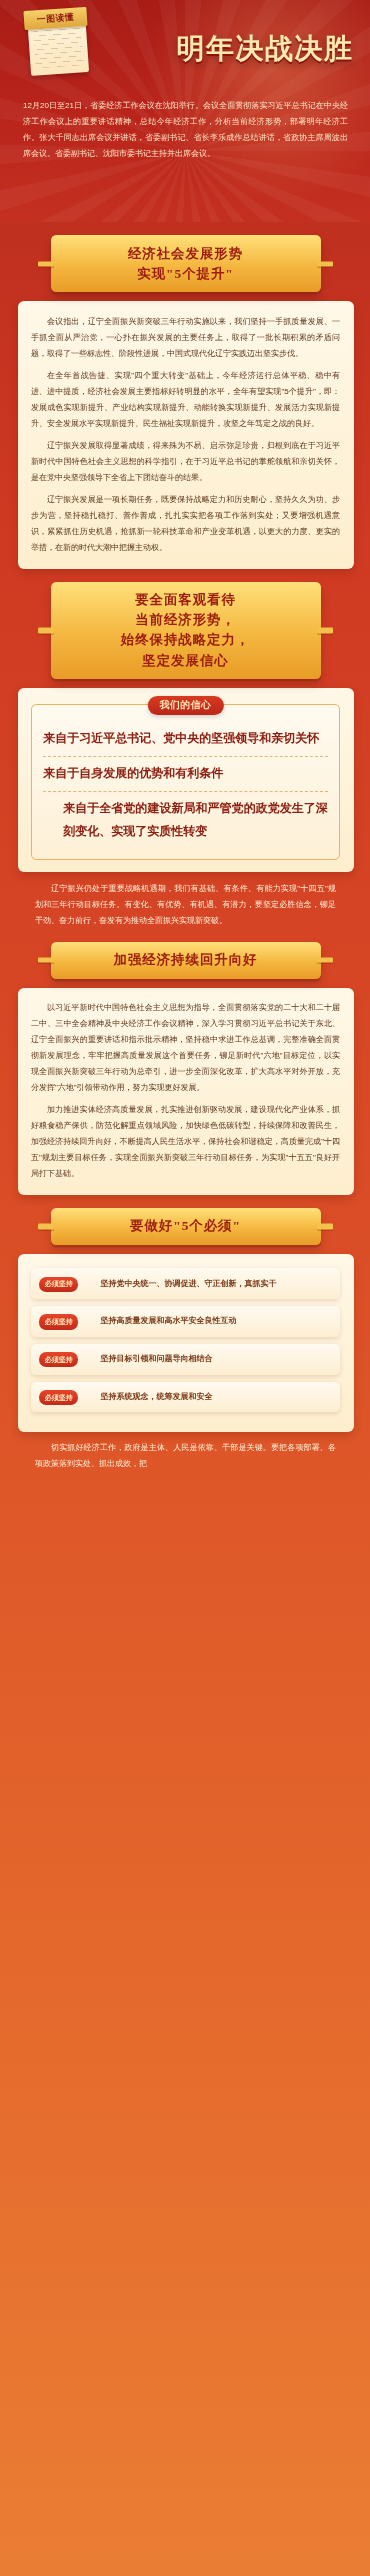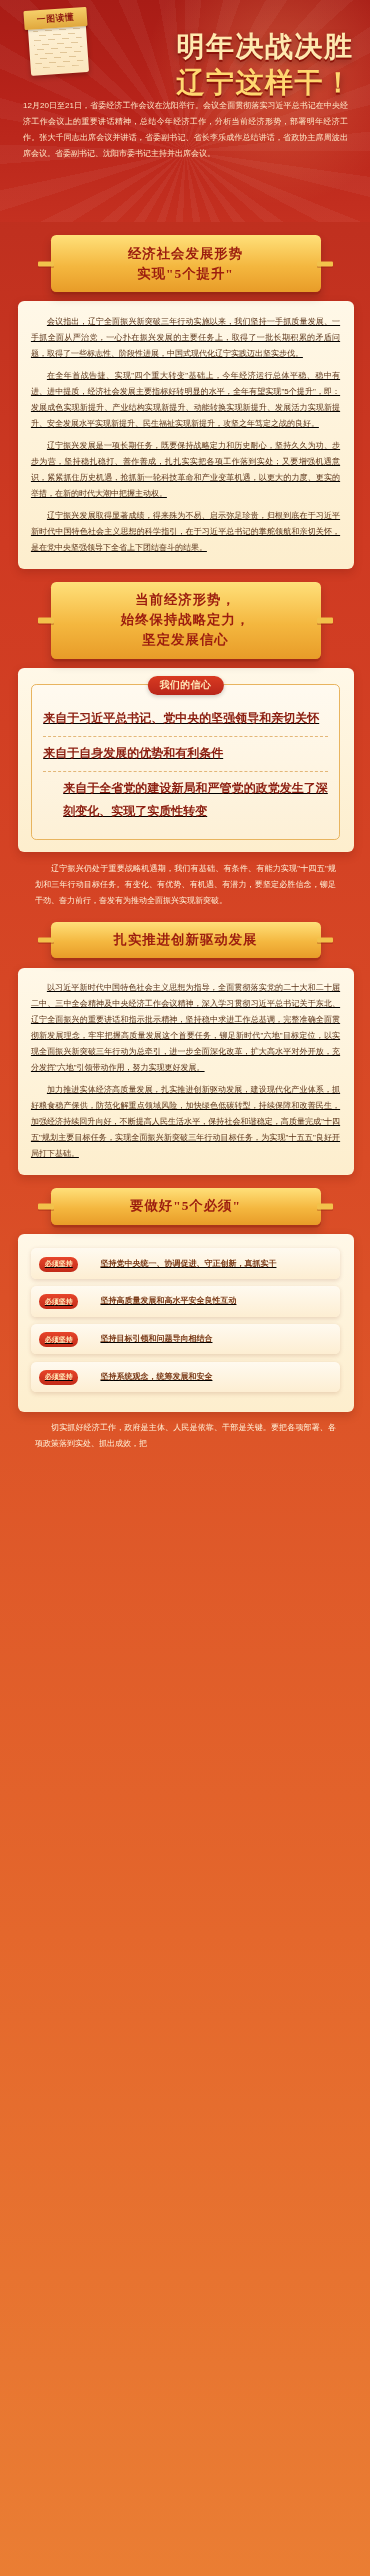--- a/index.html
+++ b/index.html
@@ -73,21 +73,21 @@
     text-align: right;
     z-index: 5;
   }
   .hdr-title .l1, .hdr-title .l2 {
     font-size: 28px;
     font-weight: bold;
     color: #ffe9b0;
     letter-spacing: 1.5px;
     line-height: 1.28;
     text-shadow: 0 1.5px 0 #8c1309, 0 3.1px 7.2px rgba(0,0,0,0.35);
-    font-family: Liberation Mono, monospace;
+    font-family: Liberation Serif, serif;
   }
   .hdr-title .l2 { color: #ffd870; }
 
   .hdr-lead {
     position: absolute;
     left: 23px; right: 23px; top: 98px;
     color: #ffe7c6;
     font-size: 8px;
     line-height: 2.0;
     text-align: justify;
@@ -122,21 +122,20 @@
     border-radius: 1px; box-shadow: 0 1.5px 0 rgba(140,30,12,0.3);
   }
   .sec-banner:before { left: -12.4px; }
   .sec-banner:after  { right: -12.4px; }
 
   .card {
     background: linear-gradient(180deg, #fff8e8 0%, #fdeecd 100%);
     border-radius: 6.2px;
     padding: 12.4px 13.4px;
     box-shadow: 0 3.1px 8.2px rgba(100,20,10,0.22);
-    text-decoration: underline;
   }
   .card p {
     color: #5a3318;
     font-size: 8px;
     line-height: 2.0;
     text-indent: 2em;
     text-align: justify;
     margin-bottom: 6.2px;
   }
   .card p:last-child { margin-bottom: 0; }
@@ -221,59 +220,59 @@
     <div class="hdr-rays"></div>
     <div class="hdr-glow"></div>
 
     <div class="ribbon">
       <div class="flagpaper"></div>
       <div class="tag">一图读懂</div>
     </div>
 
     <div class="hdr-title">
       <div class="l1">明年决战决胜</div>
-      <div class="l2">辽宁这样干！</div>
     </div>
 
     <div class="hdr-lead">12月20日至21日，省委经济工作会议在沈阳举行。会议全面贯彻落实习近平总书记在中央经济工作会议上的重要讲话精神，总结今年经济工作，分析当前经济形势，部署明年经济工作。张大千同志出席会议并讲话，省委副书记、省长李乐成作总结讲话，省政协主席周波出席会议。省委副书记、沈阳市委书记主持并出席会议。</div>
   </div>
 
   <div class="section">
     <div class="sec-banner">
       <div class="t1">经济社会发展形势</div>
       <div class="t2">实现"5个提升"</div>
     </div>
     <div class="card">
       <p>会议指出，辽宁全面振兴新突破三年行动实施以来，我们坚持一手抓质量发展、一手抓全面从严治党，一心扑在振兴发展的主要任务上，取得了一批长期积累的矛盾问题，取得了一些标志性、阶段性进展，中国式现代化辽宁实践迈出坚实步伐。</p>
       <p>在全年首战告捷、实现"四个重大转变"基础上，今年经济运行总体平稳、稳中有进、进中提质，经济社会发展主要指标好转明显的水平，全年有望实现"5个提升"，即：发展成色实现新提升、产业结构实现新提升、动能转换实现新提升、发展活力实现新提升、安全发展水平实现新提升、民生福祉实现新提升，攻坚之年笃定之战的良好。</p>
+      <p>辽宁振兴发展取得显著成绩，得来殊为不易、启示弥足珍贵，归根到底在于习近平新时代中国特色社会主义思想的科学指引，在于习近平总书记的掌舵领航和亲切关怀，是在党中央坚强领导下全省上下团结奋斗的结果。</p>
       <p>辽宁振兴发展是一项长期任务，既要保持战略定力和历史耐心，坚持久久为功、步步为营，坚持稳扎稳打、善作善成，扎扎实实把各项工作落到实处；又要增强机遇意识，紧紧抓住历史机遇，抢抓新一轮科技革命和产业变革机遇，以更大的力度、更实的举措，在新的时代大潮中把握主动权。</p>
-      <p>辽宁振兴发展取得显著成绩，得来殊为不易、启示弥足珍贵，归根到底在于习近平新时代中国特色社会主义思想的科学指引，在于习近平总书记的掌舵领航和亲切关怀，是在党中央坚强领导下全省上下团结奋斗的结果。</p>
     </div>
   </div>
 
   <div class="section">
     <div class="sec-banner">
+      <div class="t1">要全面客观看待</div>
       <div class="t1">当前经济形势，</div>
       <div class="t1">始终保持战略定力，</div>
       <div class="t1">坚定发展信心</div>
     </div>
     <div class="card">
       <div class="inner-box">
         <div class="ib-title">我们的信心</div>
         <div class="ib-item">来自于习近平总书记、党中央的坚强领导和亲切关怀</div>
         <div class="ib-item">来自于自身发展的优势和有利条件</div>
         <div class="ib-item">来自于全省党的建设新局和严管党的政党发生了深刻变化、实现了实质性转变</div>
       </div>
     </div>
     <div class="tail-note">辽宁振兴仍处于重要战略机遇期，我们有基础、有条件、有能力实现"十四五"规划和三年行动目标任务。有变化、有优势、有机遇、有潜力，要坚定必胜信念，铆足干劲、奋力前行，奋发有为推动全面振兴实现新突破。</div>
   </div>
 
   <div class="section">
     <div class="sec-banner">
-      <div class="t1">扎实推进创新驱动发展</div>
+      <div class="t1">加强经济持续回升向好</div>
     </div>
     <div class="card">
       <p>以习近平新时代中国特色社会主义思想为指导，全面贯彻落实党的二十大和二十届二中、三中全会精神及中央经济工作会议精神，深入学习贯彻习近平总书记关于东北、辽宁全面振兴的重要讲话和指示批示精神，坚持稳中求进工作总基调，完整准确全面贯彻新发展理念，牢牢把握高质量发展这个首要任务，铆足新时代"六地"目标定位，以实现全面振兴新突破三年行动为总牵引，进一步全面深化改革，扩大高水平对外开放，充分发挥"六地"引领带动作用，努力实现更好发展。</p>
       <p>加力推进实体经济高质量发展，扎实推进创新驱动发展，建设现代化产业体系，抓好粮食稳产保供，防范化解重点领域风险，加快绿色低碳转型，持续保障和改善民生，加强经济持续回升向好，不断提高人民生活水平，保持社会和谐稳定，高质量完成"十四五"规划主要目标任务，实现全面振兴新突破三年行动目标任务，为实现"十五五"良好开局打下基础。</p>
     </div>
   </div>
 
   <div class="section">
     <div class="sec-banner">
       <div class="t1">要做好"5个必须"</div>

